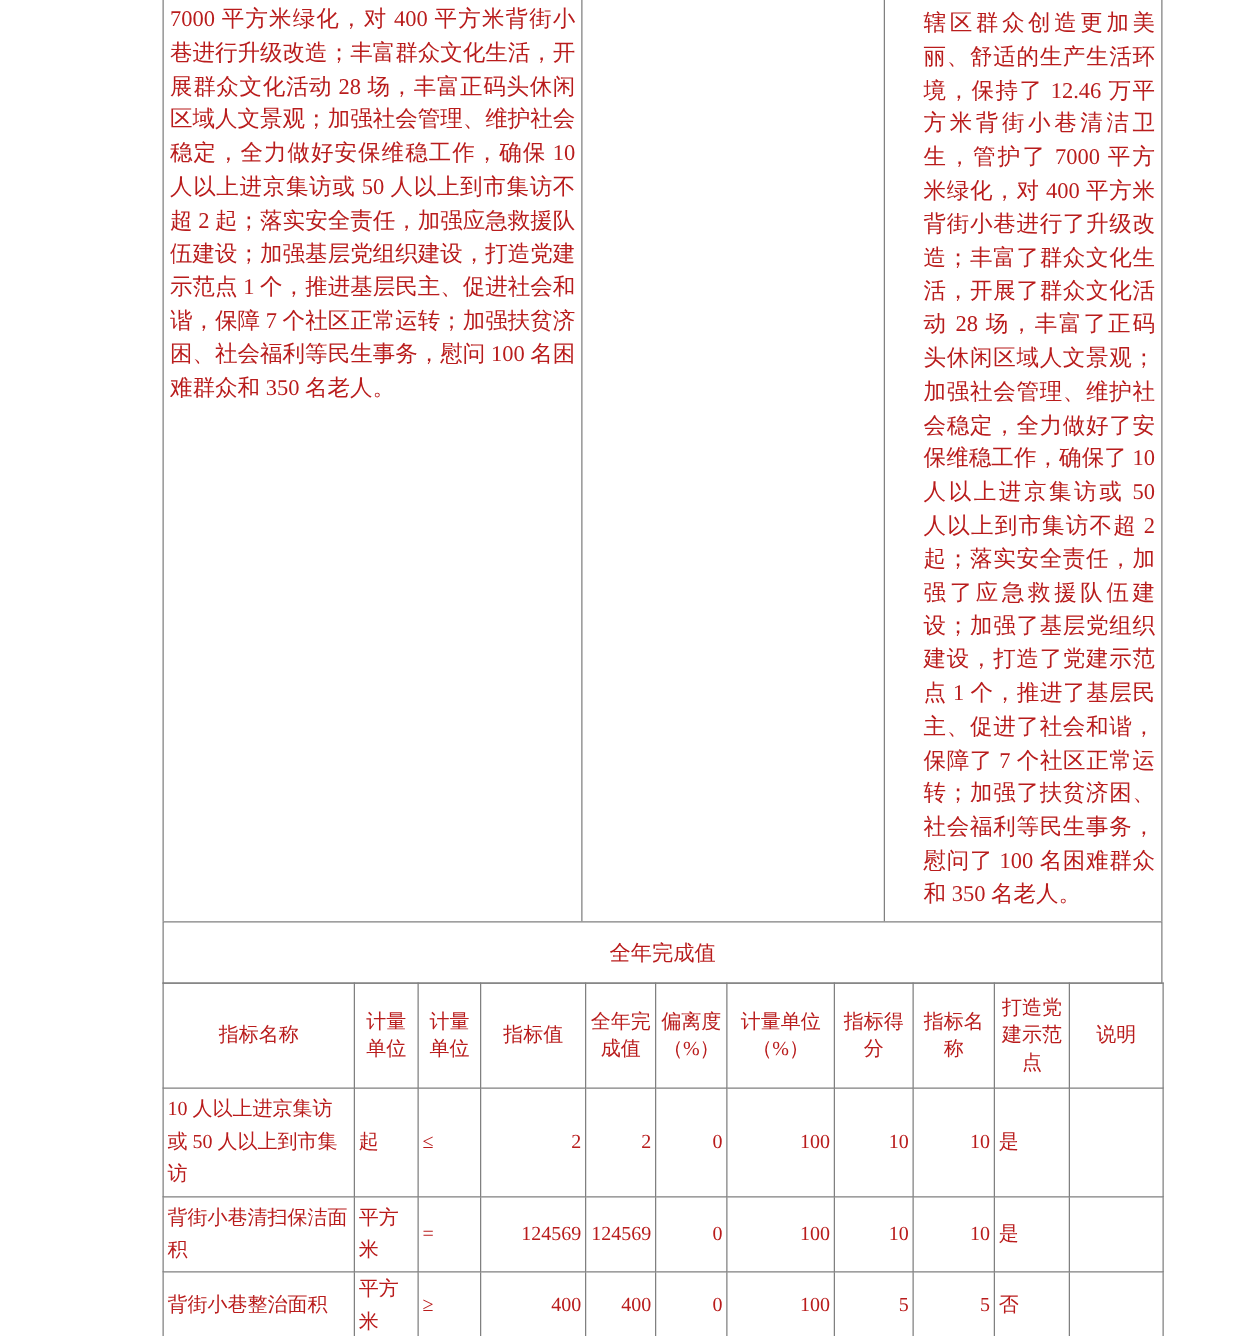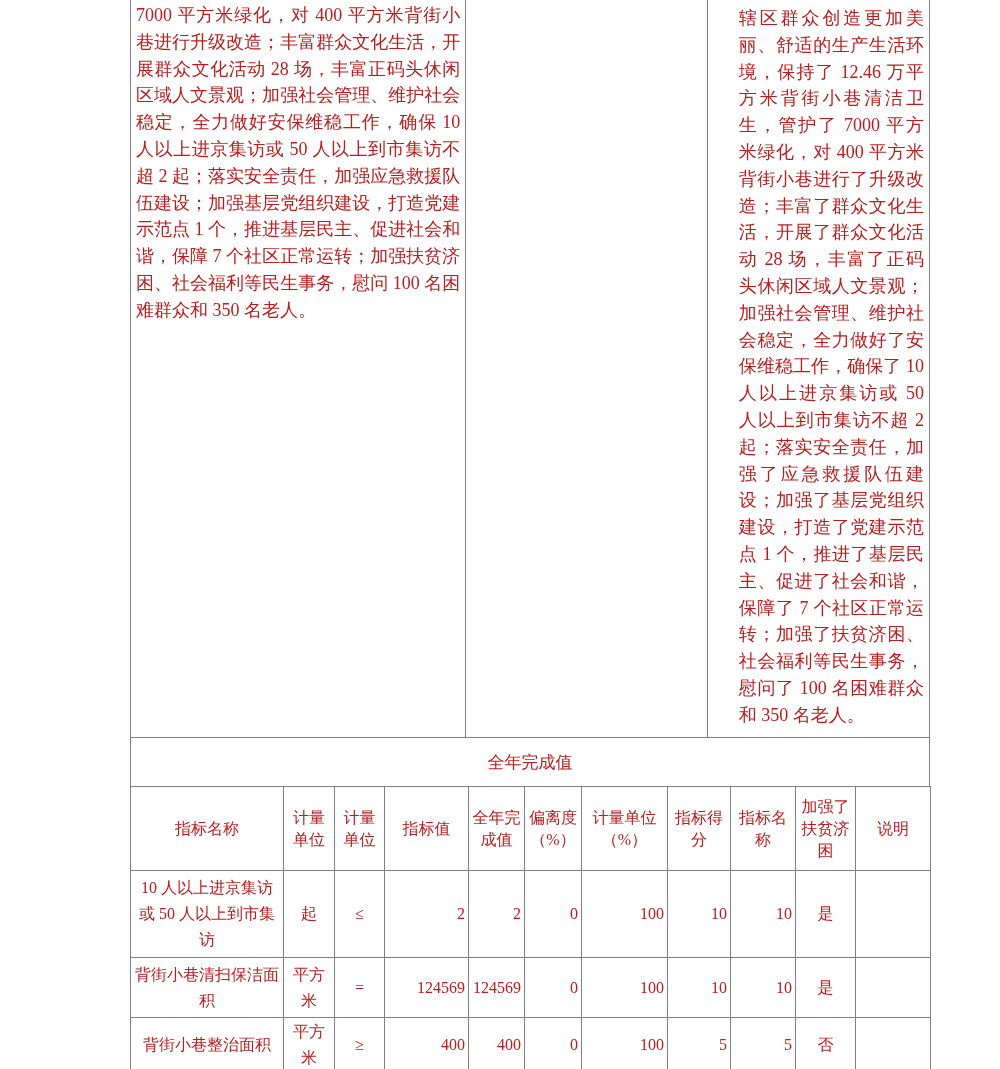--- a/index.html
+++ b/index.html
@@ -64,21 +64,21 @@
     font-weight: normal;
     text-align: center;
     line-height: 22px;
     padding: 2px 2px;
   }
   table.indicators td {
     line-height: 26px;
     padding: 1px 3px;
     word-break: break-all;
   }
-  td.al { text-align: center; }
+  td.al { text-align: left; }
   td.ar { text-align: right; padding-right: 4px; }
   tr.hdr { height: 84px; }
   tr.r0  { height: 87px; }
   tr.r1  { height: 60px; padding-left: 24px; }
   tr.r2  { height: 48px; }
 </style>
 </head>
 <body>
 
 <div class="page">
@@ -118,21 +118,21 @@
           <tr class="hdr">
         <th>指标名称</th>
         <th>计量单位</th>
         <th>计量单位</th>
         <th>指标值</th>
         <th>全年完成值</th>
         <th>偏离度（%）</th>
         <th>计量单位（%）</th>
         <th>指标得分</th>
         <th>指标名称</th>
-        <th>加强了扶贫济困</th>
+        <th>打造党建示范点</th>
         <th>说明</th>
       </tr>
       <tr class="r0">
         <td class="al">10 人以上进京集访或 50 人以上到市集访</td>
         <td class="al">起</td>
         <td class="al">≤</td>
         <td class="ar">2</td>
         <td class="ar">2</td>
         <td class="ar">0</td>
         <td class="ar">100</td>

